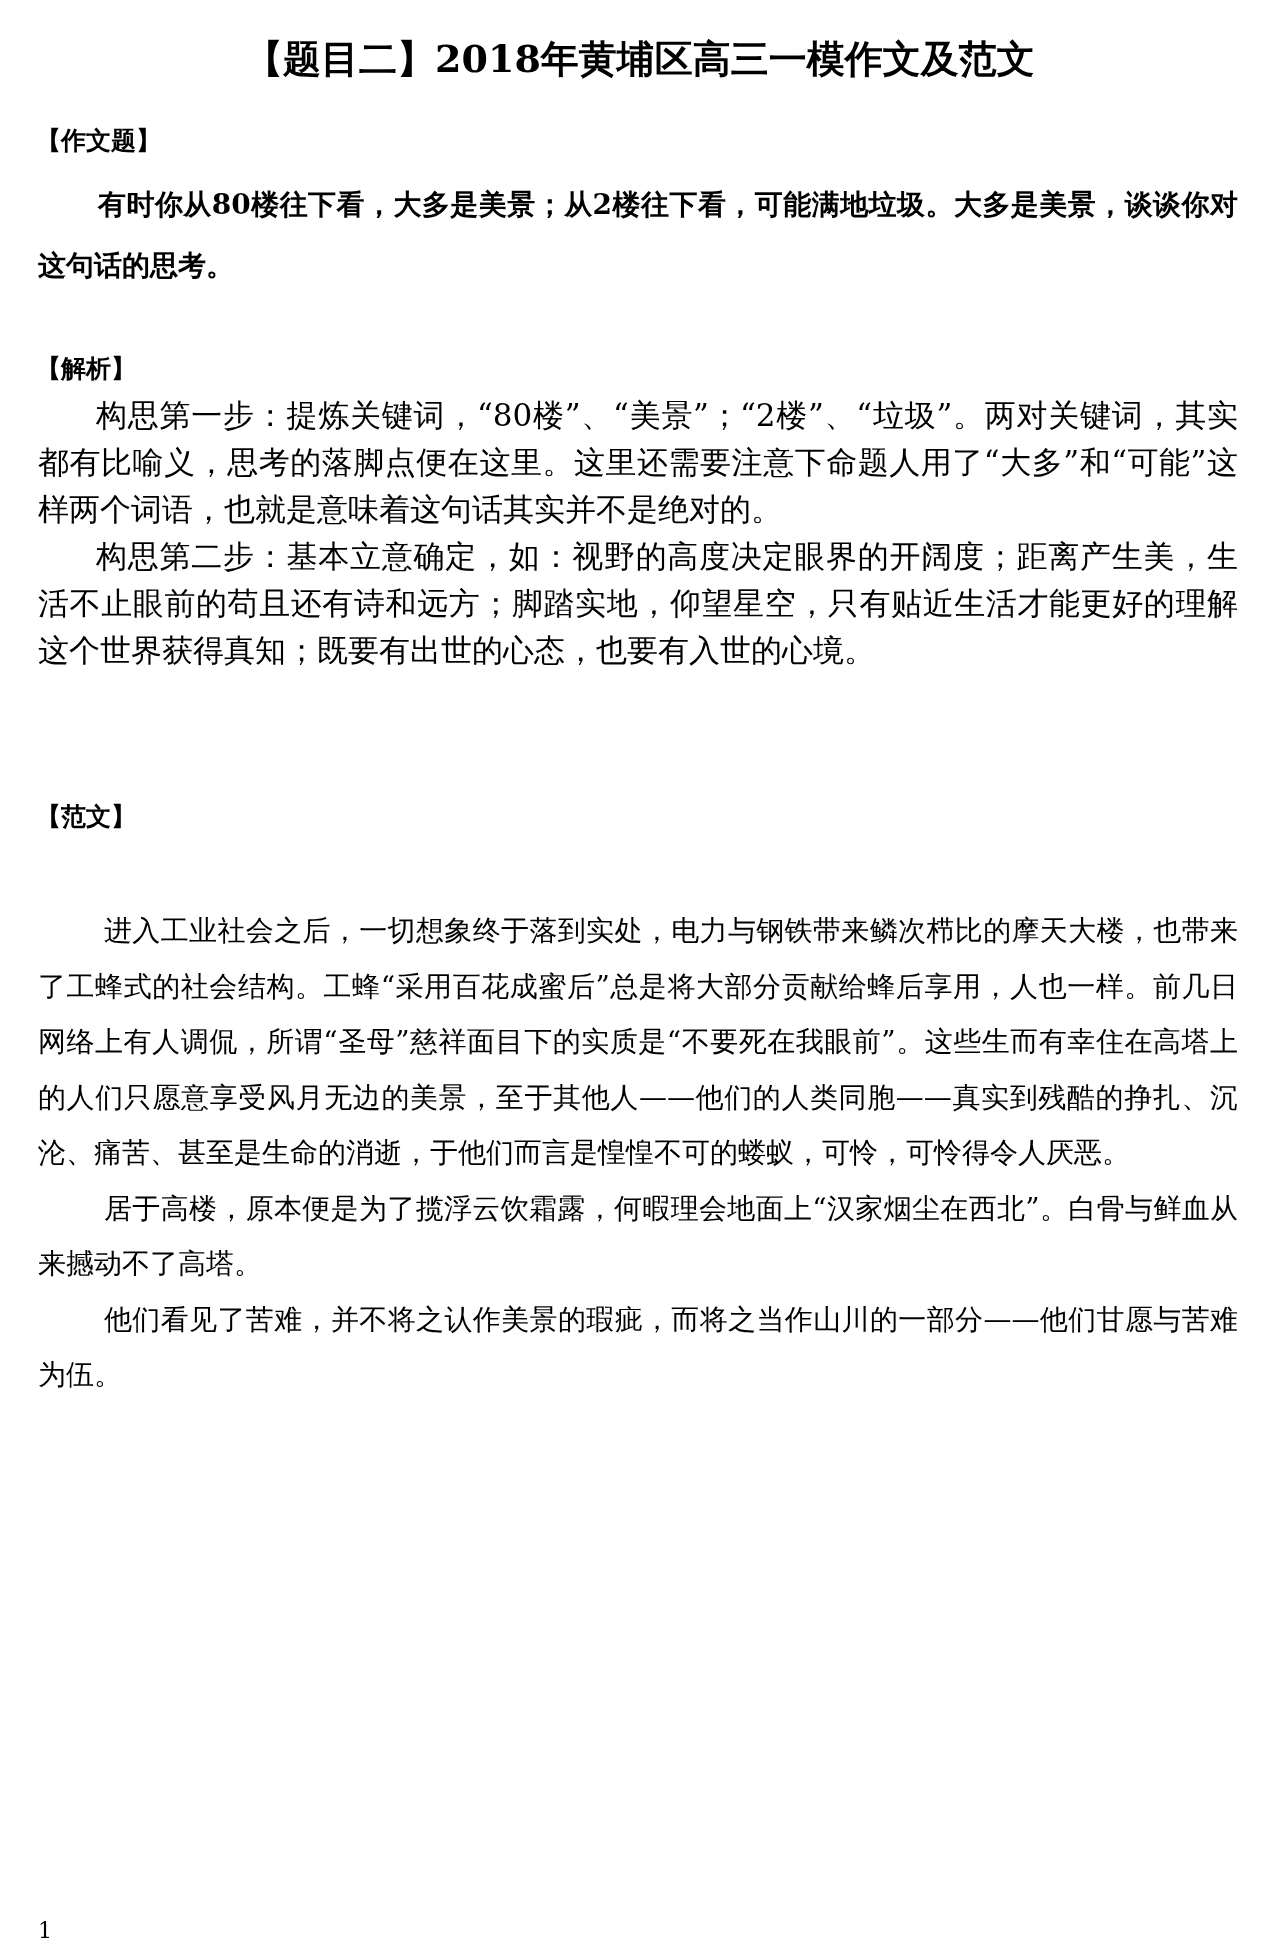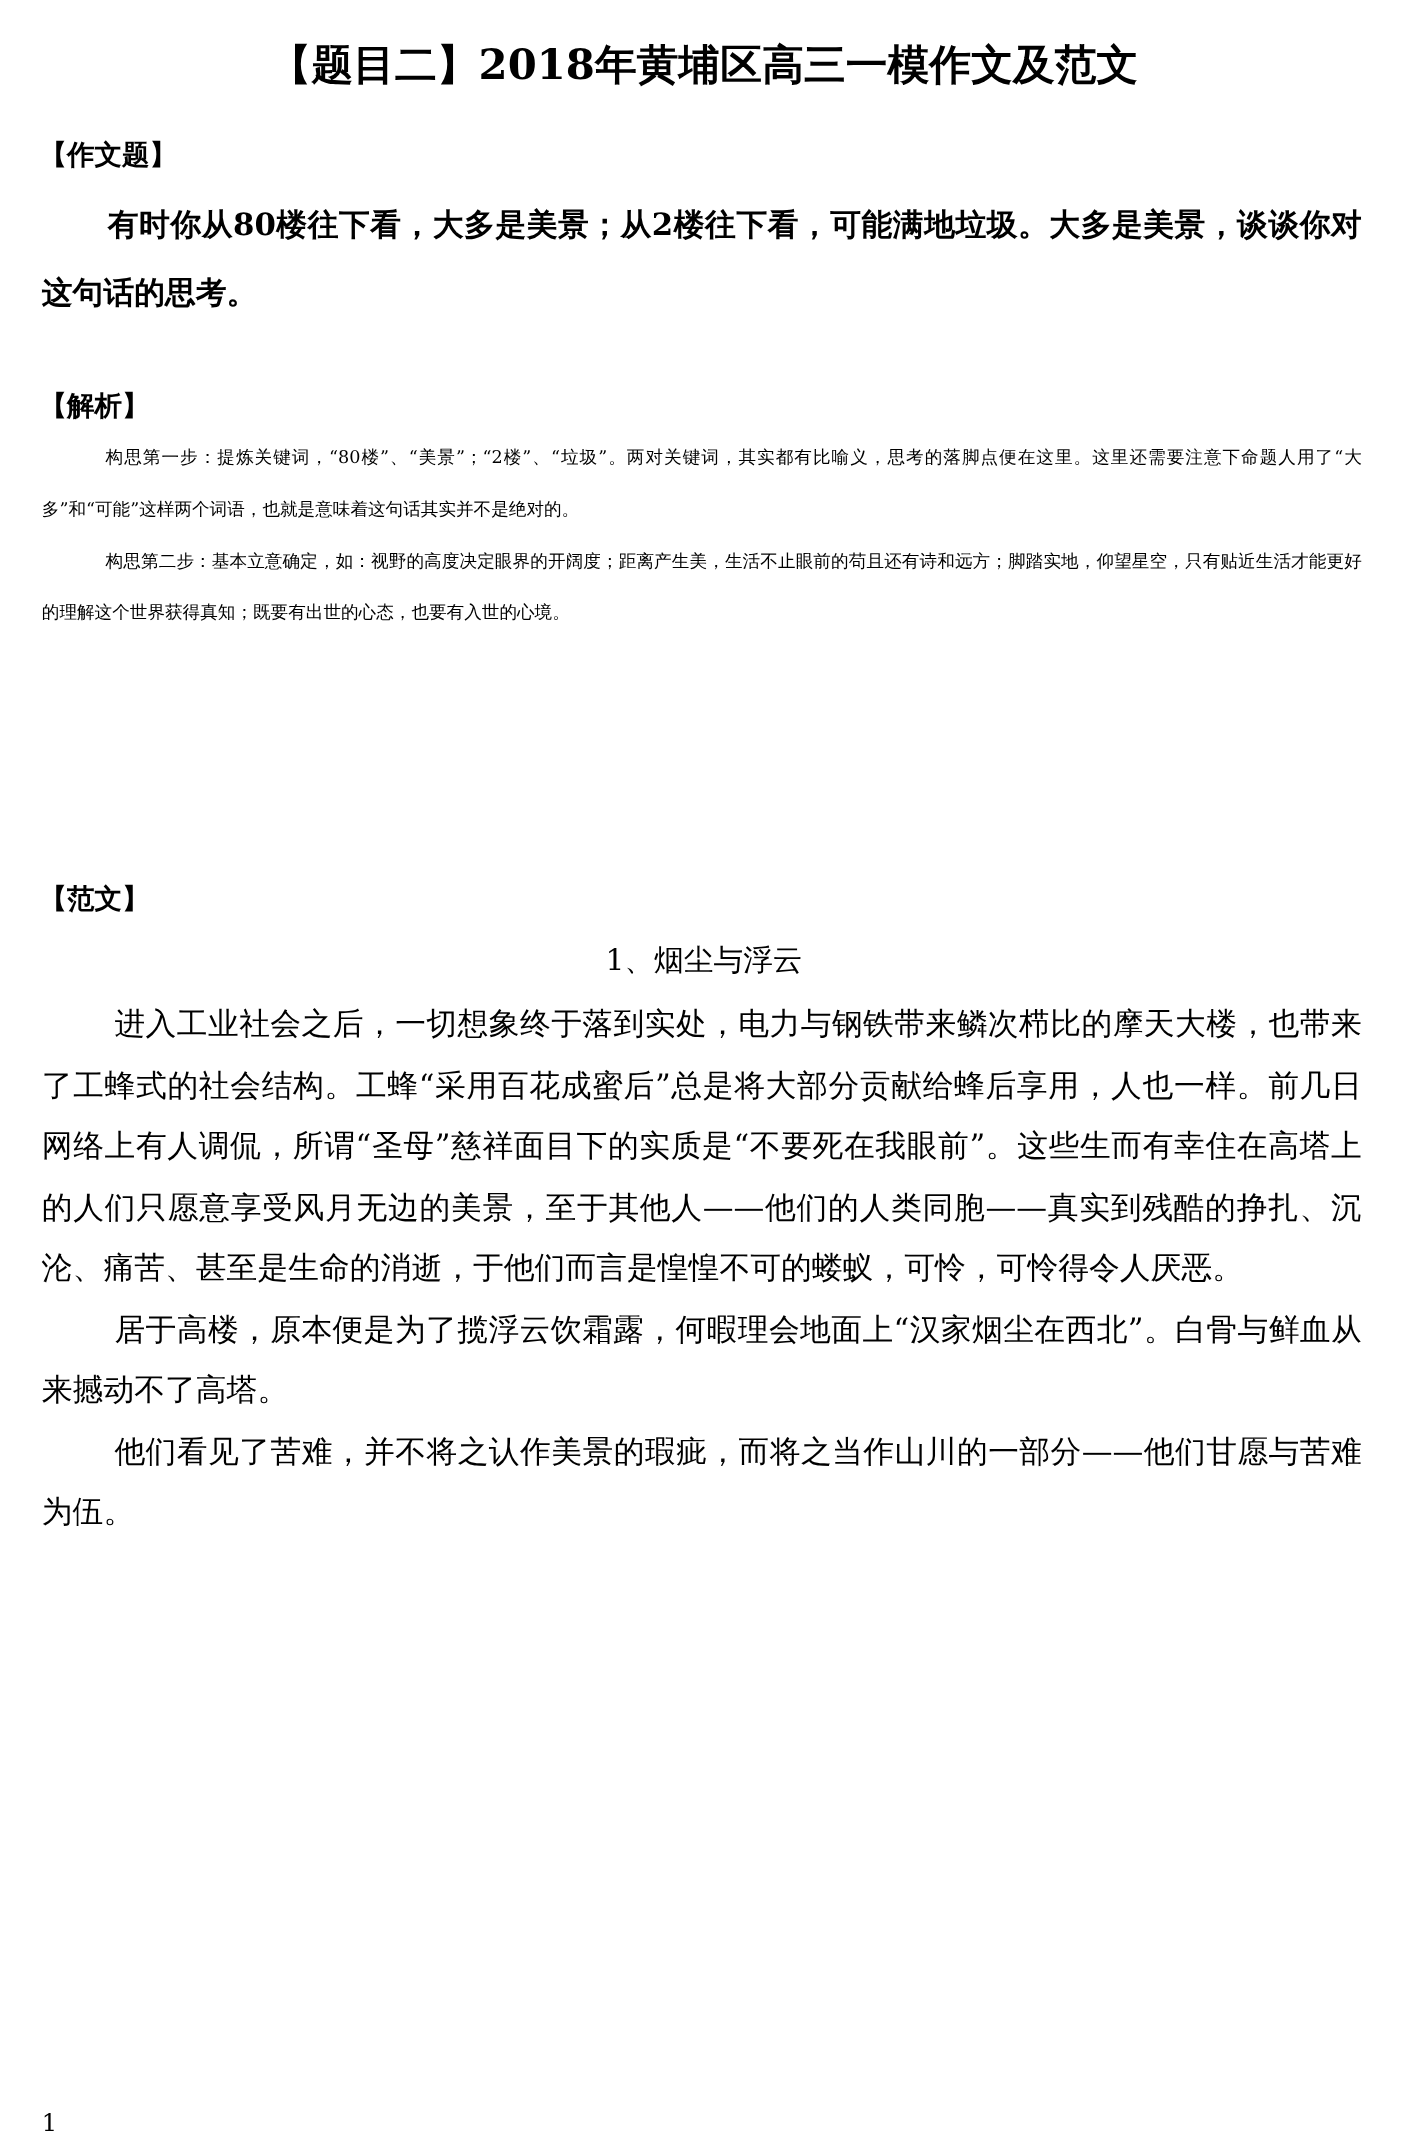--- a/index.html
+++ b/index.html
@@ -15,21 +15,21 @@
   .section-head {
     position: absolute; left: 36px; font-size: 25px; font-weight: bold; text-align: right;
   }
   .prompt {
     position: absolute; left: 38px; width: 1200px; top: 174px;
     font-size: 28px; font-weight: bold; line-height: 61px;
     text-indent: 60px; text-align: justify;
   }
   .analysis {
     position: absolute; left: 38px; width: 1200px; top: 392px;
-    font-size: 16px; line-height: 47px;
+    font-size: 31px; line-height: 47px;
   }
   .analysis p { margin: 0; text-indent: 58px; text-align: justify; text-align-last: left; }
   .essay-title {
     position: absolute; top: 855px; left: 0; width: 1280px; text-align: center;
     font-size: 27px;
   }
   .essay {
     position: absolute; left: 38px; width: 1200px; top: 903px;
     font-size: 28px; line-height: 55.5px;
   }
@@ -47,21 +47,20 @@
   <div class="section-head" style="top:124px;">【作文题】</div>
   <div class="prompt">有时你从80楼往下看，大多是美景；从2楼往下看，可能满地垃圾。大多是美景，谈谈你对这句话的思考。</div>
 
   <div class="section-head" style="top:352px;">【解析】</div>
   <div class="analysis">
     <p>构思第一步：提炼关键词，“80楼”、“美景”；“2楼”、“垃圾”。两对关键词，其实都有比喻义，思考的落脚点便在这里。这里还需要注意下命题人用了“大多”和“可能”这样两个词语，也就是意味着这句话其实并不是绝对的。</p>
     <p>构思第二步：基本立意确定，如：视野的高度决定眼界的开阔度；距离产生美，生活不止眼前的苟且还有诗和远方；脚踏实地，仰望星空，只有贴近生活才能更好的理解这个世界获得真知；既要有出世的心态，也要有入世的心境。</p>
   </div>
 
   <div class="section-head" style="top:800px;">【范文】</div>
-  <div class="essay-title">1、烟尘与浮云</div>
   <div class="essay">
     <p>进入工业社会之后，一切想象终于落到实处，电力与钢铁带来鳞次栉比的摩天大楼，也带来了工蜂式的社会结构。工蜂“采用百花成蜜后”总是将大部分贡献给蜂后享用，人也一样。前几日网络上有人调侃，所谓“圣母”慈祥面目下的实质是“不要死在我眼前”。这些生而有幸住在高塔上的人们只愿意享受风月无边的美景，至于其他人——他们的人类同胞——真实到残酷的挣扎、沉沦、痛苦、甚至是生命的消逝，于他们而言是惶惶不可的蝼蚁，可怜，可怜得令人厌恶。</p>
     <p>居于高楼，原本便是为了揽浮云饮霜露，何暇理会地面上“汉家烟尘在西北”。白骨与鲜血从来撼动不了高塔。</p>
     <p>他们看见了苦难，并不将之认作美景的瑕疵，而将之当作山川的一部分——他们甘愿与苦难为伍。</p>
   </div>
 
   <div class="page-number">1</div>
 </div>
 
 </body></html>

